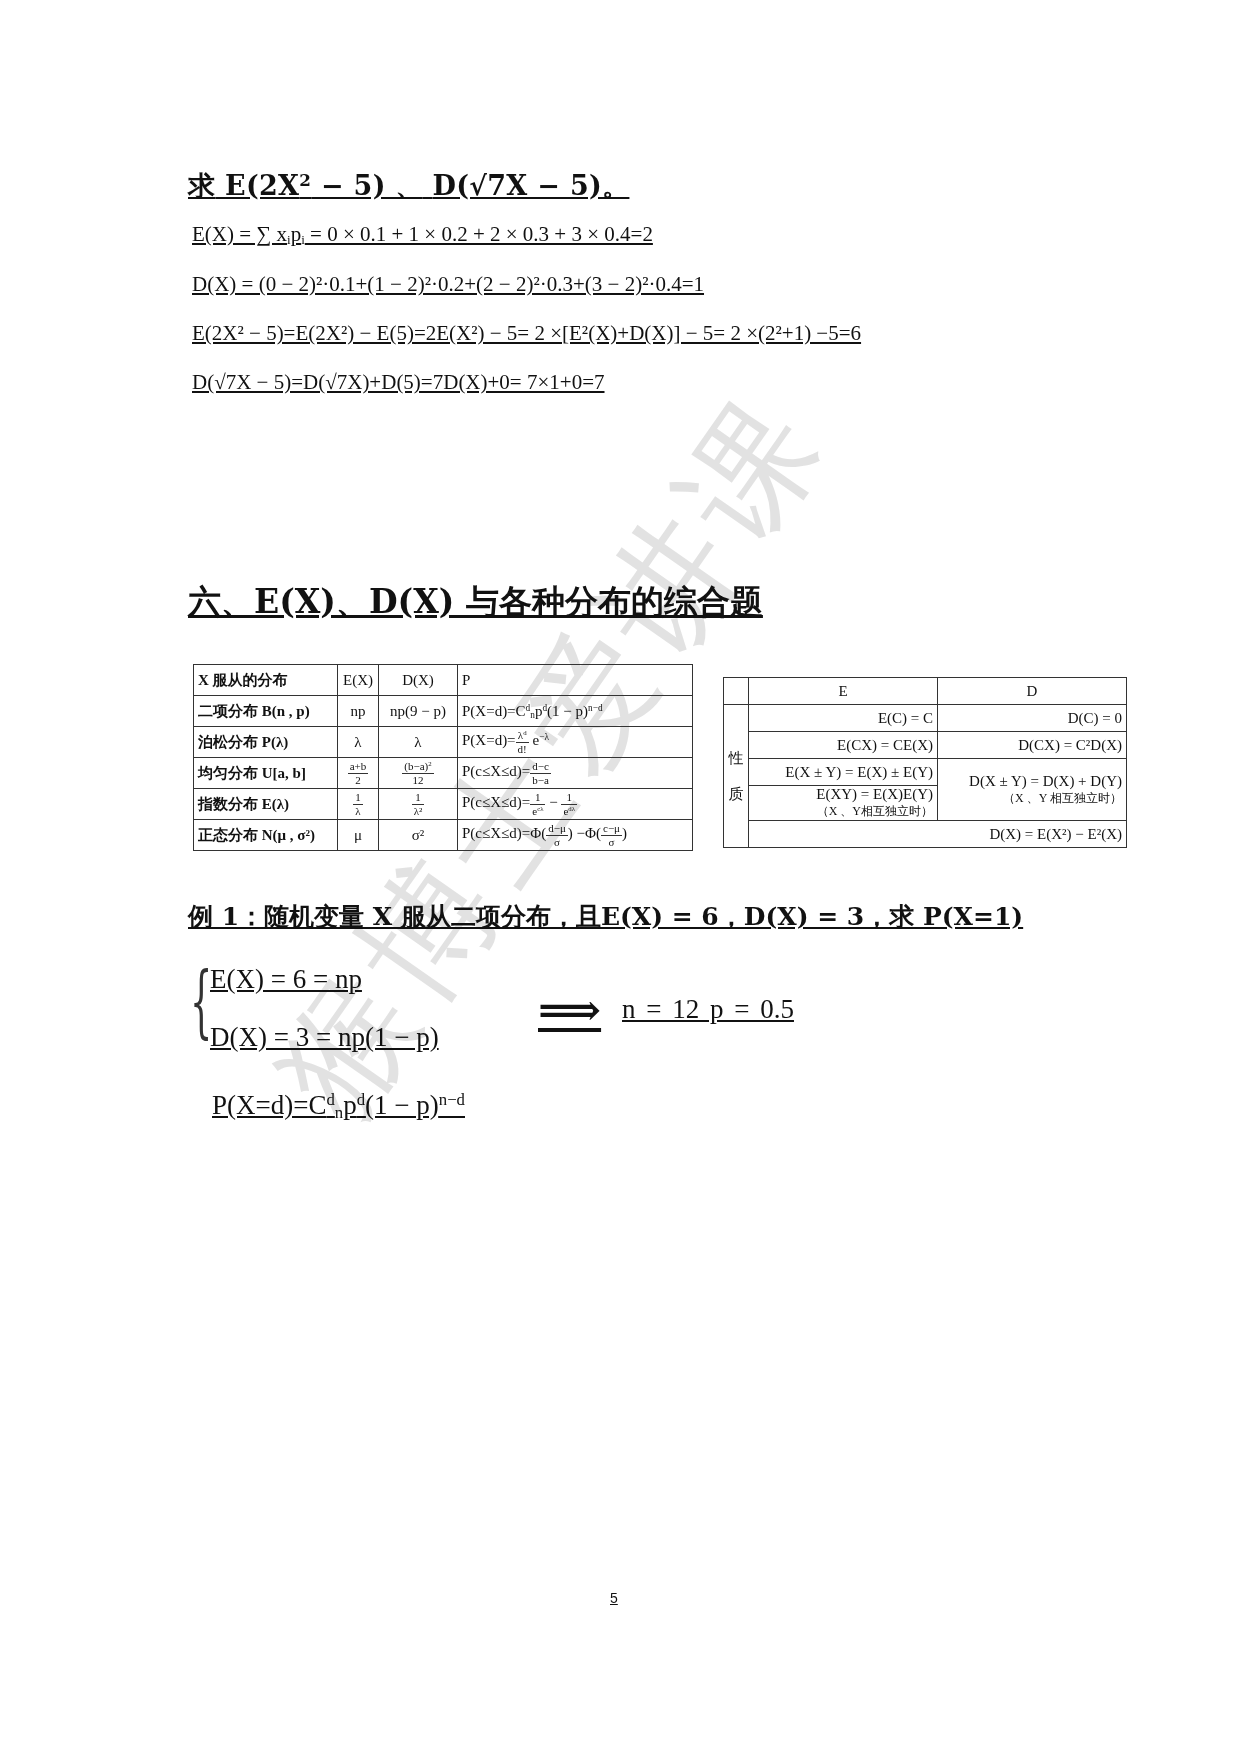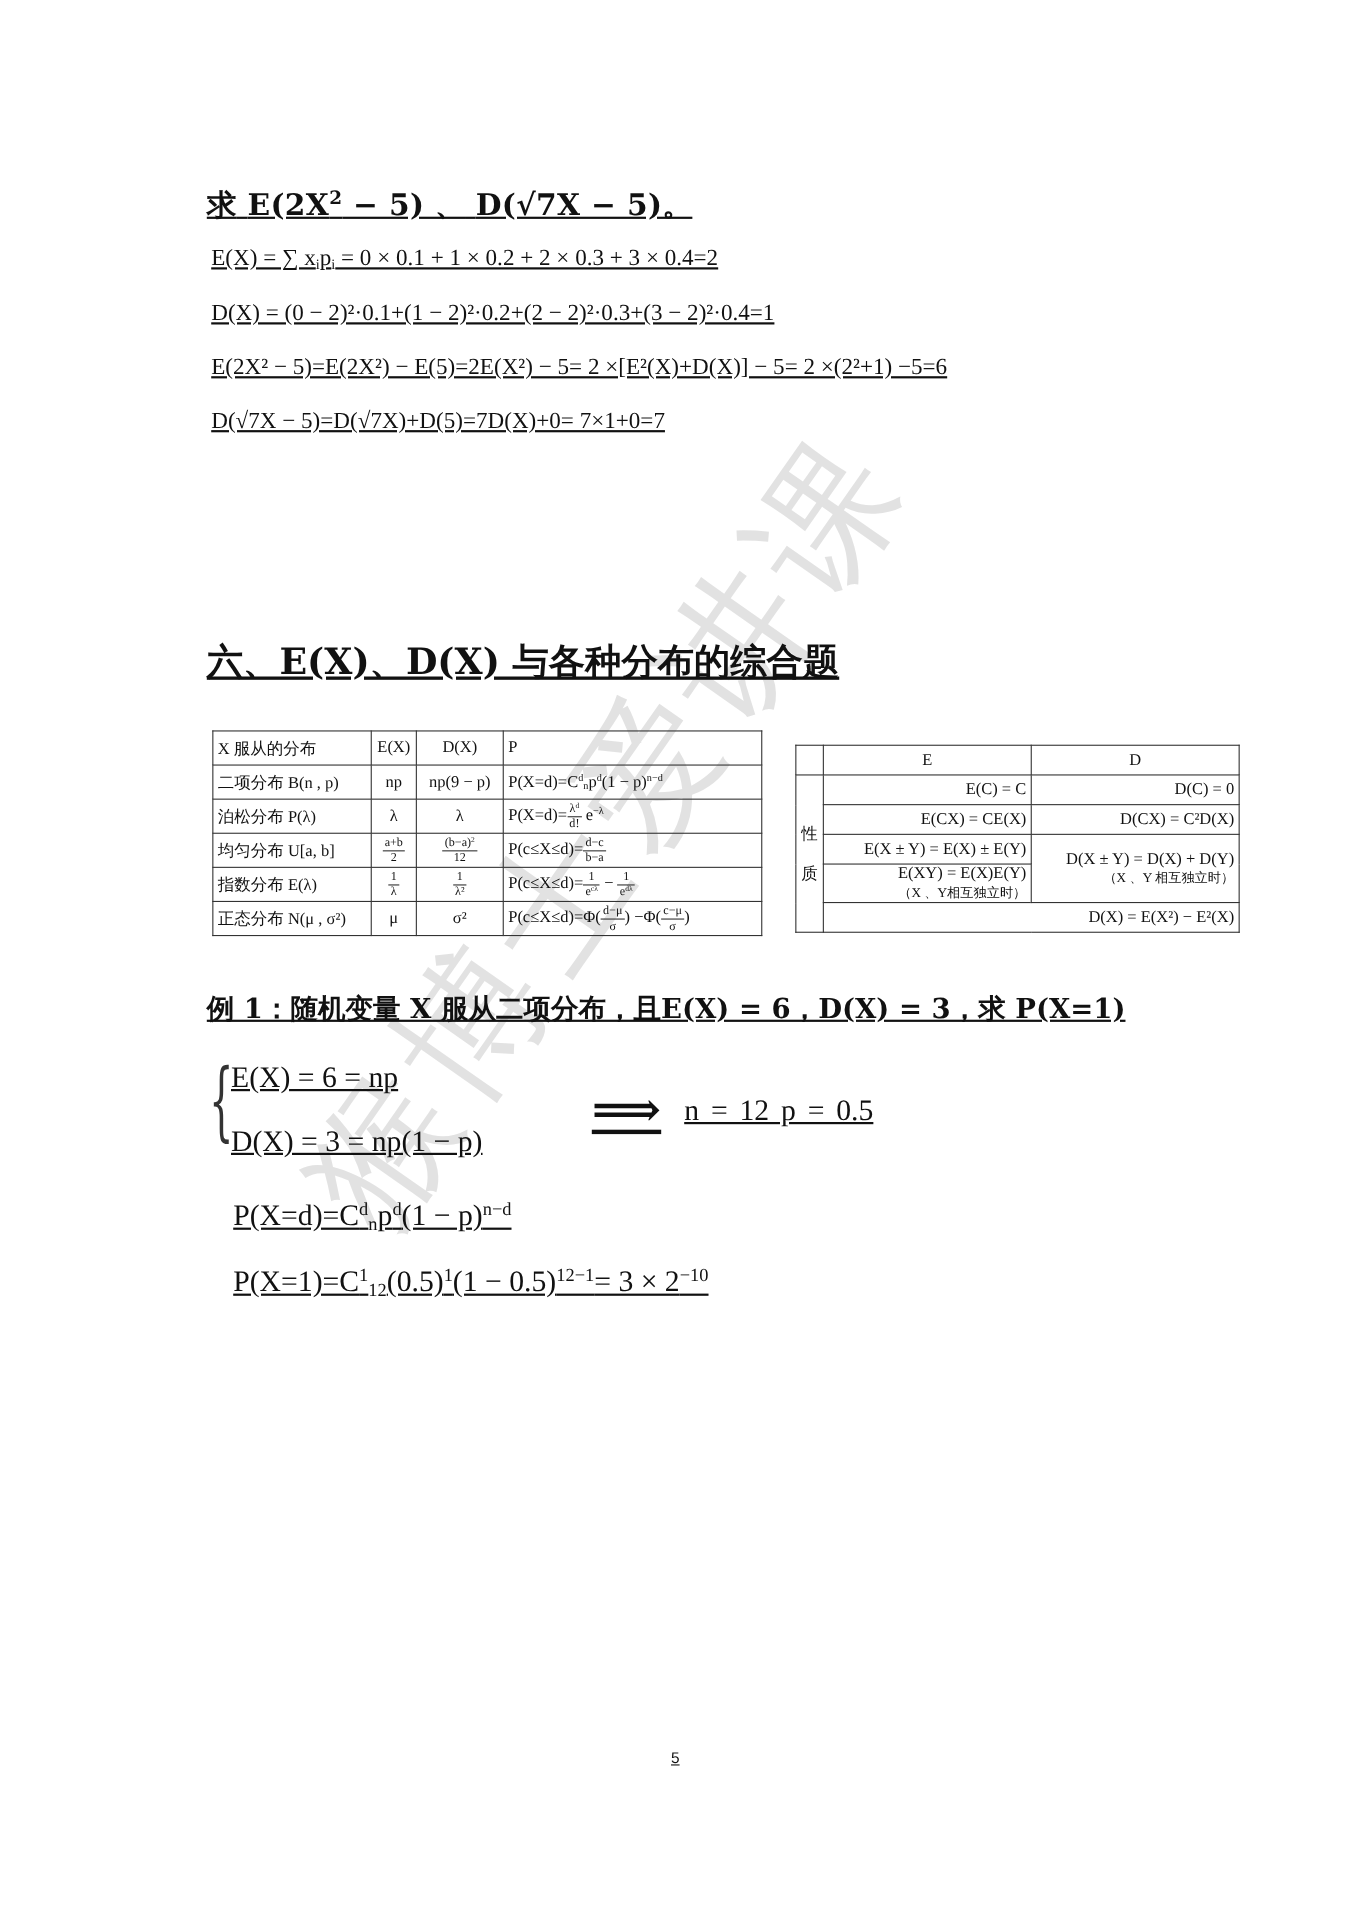--- a/index.html
+++ b/index.html
@@ -14,21 +14,21 @@
   .q-line { left:188px; top:168px; font-size:27px; font-weight:bold; letter-spacing:0.3px; }
   .eq { left:192px; font-size:21px; font-family:"Liberation Serif", serif; }
   .eq1 { top:222px; } .eq2 { top:272px; } .eq3 { top:321px; } .eq4 { top:370px; }
 
   .sec-title { left:188px; top:580px; font-size:33px; font-weight:bold; }
 
   table { border-collapse:collapse; font-family:"Liberation Serif", serif; }
   td, th { border:1.5px solid #333; font-weight:normal; }
   .t1 { position:absolute; left:193px; top:664px; font-size:15px; }
   .t1 td, .t1 th { height:30px; padding:0 4px; }
-  .t1 .c0 { width:135px; text-align:left; }
+  .t1 .c0 { width:135px; text-align:left;font-weight:bold; }
   .t1 .c1 { width:32px; text-align:center; }
   .t1 .c2 { width:70px; text-align:center; }
   .t1 .c3 { width:226px; text-align:left; }
   .t1 th { text-align:center; }
 
   .t2 { position:absolute; left:723px; top:677px; font-size:15px; }
   .t2 td, .t2 th { height:26px; padding:0 4px; text-align:right; }
   .t2 th { text-align:center; }
   .t2 .side { width:16px; text-align:center; font-size:15px; }
   .t2 .colE { width:180px; } .t2 .colD { width:180px; }
@@ -144,16 +144,15 @@
   <div class="abs ex-title">例 1：随机变量 X 服从二项分布，且E(X) = 6，D(X) = 3，求 P(X=1)</div>
 
   <div class="brace">{</div>
   <div class="abs sys1">E(X) = 6 = np</div>
   <div class="abs sys2">D(X) = 3 = np(1 − p)</div>
   <div class="abs arrow">⟹</div>
   <div class="abs result">n = 12   p = 0.5</div>
 
   <div class="abs pf1"><span>P(X=d)=C</span><sup>d</sup><sub>n</sub><span>p</span><sup>d</sup><span>(1 − p)</span><sup>n−d</sup></div>
 
-  <div class="abs pf2"><span>P(X=1)=C</span><sup>1</sup><sub>12</sub><span>(0.5)</span><sup>1</sup><span>(1 − 0.5)</span><sup>12−1</sup><span>= 3 × 2</span><sup>−10</sup></div>
 
   <div class="abs page-num">5</div>
 </div>
 
 </body></html>

